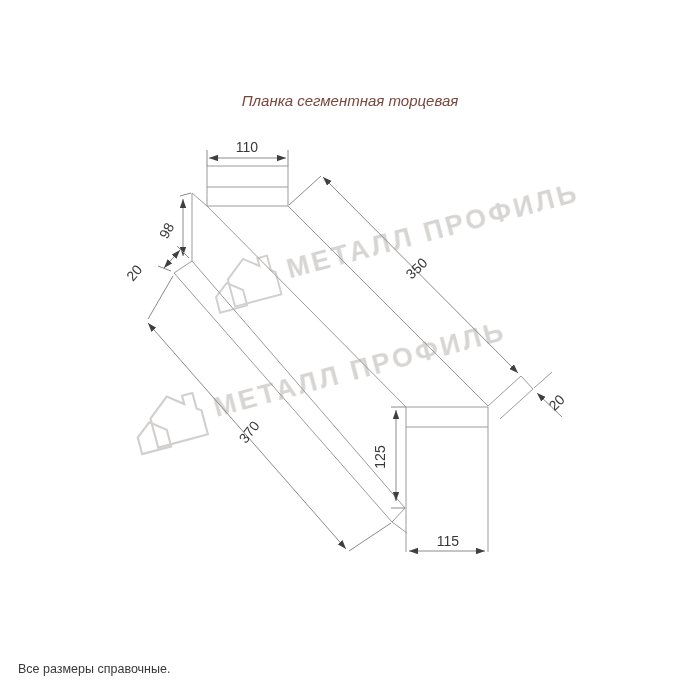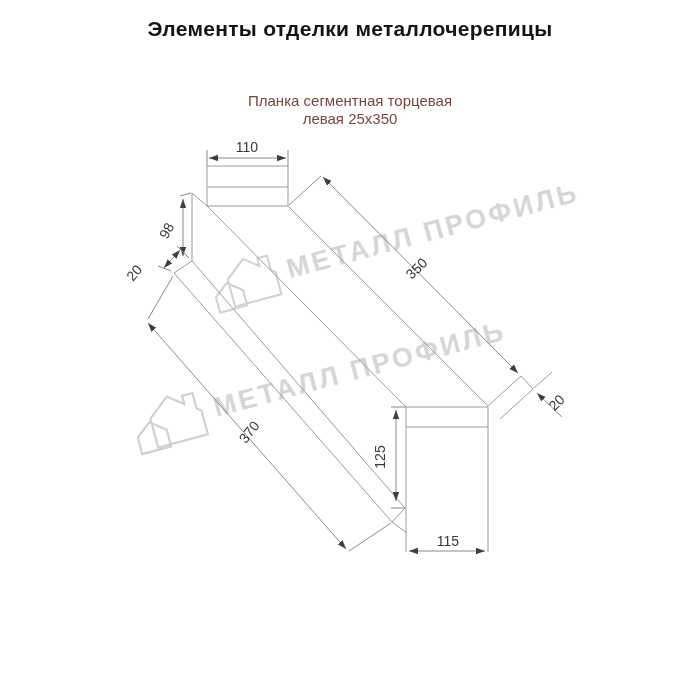--- a/index.html
+++ b/index.html
@@ -1,40 +1,38 @@
 <!DOCTYPE html>
 <html><head>
 <meta charset="utf-8">
 <style>
   html,body{margin:0;padding:0;background:#fff;}
   #page{position:relative;width:700px;height:700px;background:#ffffff;overflow:hidden;
         font-family:"Liberation Sans",sans-serif;}
   .title{position:absolute;top:17px;left:0;width:700px;text-align:center;
          font-size:21px;font-weight:700;color:#141414;letter-spacing:.3px;}
   .subtitle{position:absolute;top:92px;left:0;width:700px;text-align:center;
-            font-size:15px;font-weight:400;color:#7a453c;line-height:18px;}
+            font-size:15px;font-weight:400;color:#7a453c;line-height:18px;font-style:italic;}
   .footer{position:absolute;left:18px;bottom:22px;font-size:12.5px;color:#383838;line-height:17px;}
   .wm{position:absolute;display:flex;align-items:center;gap:8px;
       transform:rotate(-15deg);transform-origin:left center;pointer-events:none;}
   .wm-text{font-size:27px;font-weight:700;color:#d7d5d3;letter-spacing:3px;
            white-space:nowrap;filter:blur(0.5px);}
   .wm svg{flex:0 0 auto;}
   svg text.dim{font-family:"Liberation Sans",sans-serif;font-size:14px;fill:#383838;}
   .draw{position:absolute;left:0;top:0;}
 </style>
 </head>
 <body>
 
 <div id="page">
 
-  <div class="title">Элементы отделки металлочерепицы</div>
 
   <div class="subtitle">
     <div>Планка сегментная торцевая</div>
-    <div>левая 25х350</div>
   </div>
 
   <div class="wm" style="left:212px;top:262px;">
     <svg width="70" height="56" viewBox="0 0 70 56">
       <path d="M2,52 L2,36 L16,25 L30,36 L30,52 Z" fill="none" stroke="#d2d0ce" stroke-width="2"></path>
       <path d="M18,50 L18,22 L38,6 L52,17 L52,9 L62,9 L62,24 L66,27 L66,50 Z" fill="none" stroke="#d2d0ce" stroke-width="2"></path>
     </svg>
     <span class="wm-text">МЕТАЛЛ ПРОФИЛЬ</span>
   </div>
 
@@ -115,15 +113,16 @@
       <text class="dim" transform="translate(138,276) rotate(-50)">20</text>
       <text class="dim" transform="translate(420,272) rotate(-44)">350</text>
       <text class="dim" transform="translate(560,406) rotate(-44)">20</text>
       <text class="dim" transform="translate(253,435) rotate(-52)">370</text>
       <text class="dim" transform="translate(385,457) rotate(-90)">125</text>
       <text class="dim" x="448" y="546">115</text>
     </g>
   </svg>
 
   <div class="footer">
+    <div>Все размеры справочные.</div>
   </div>
 
 </div>
 
 </body></html>

